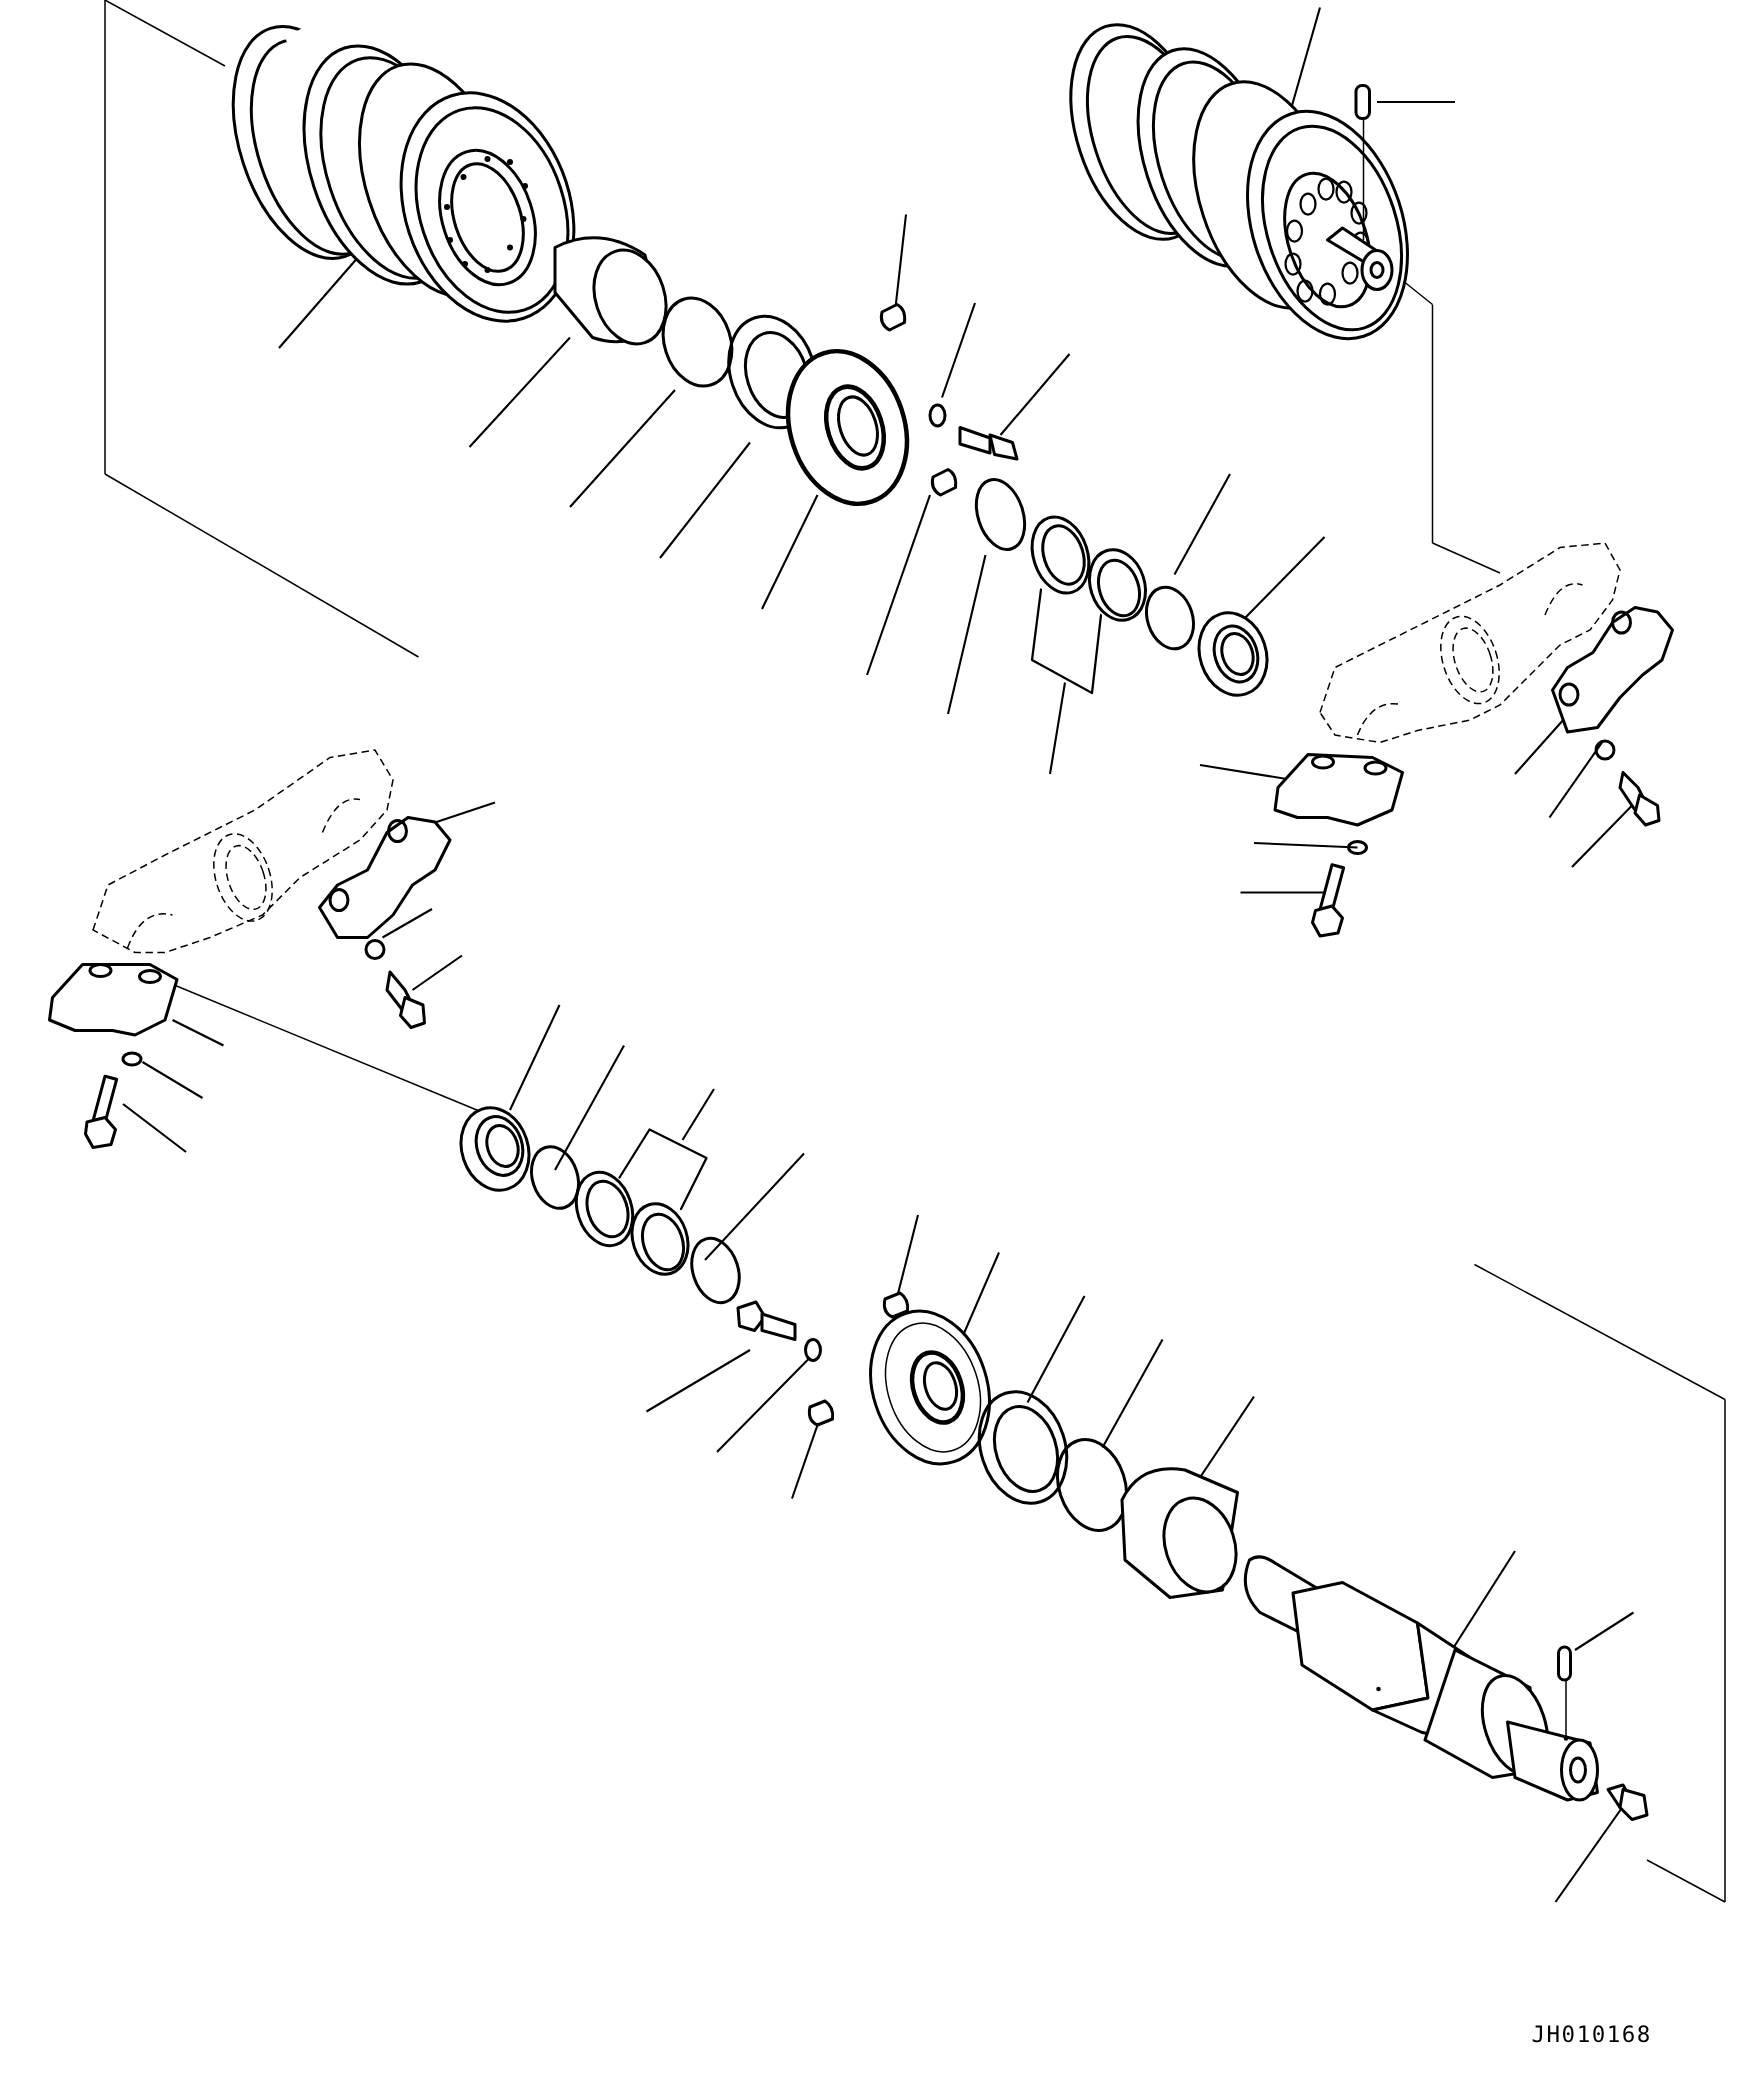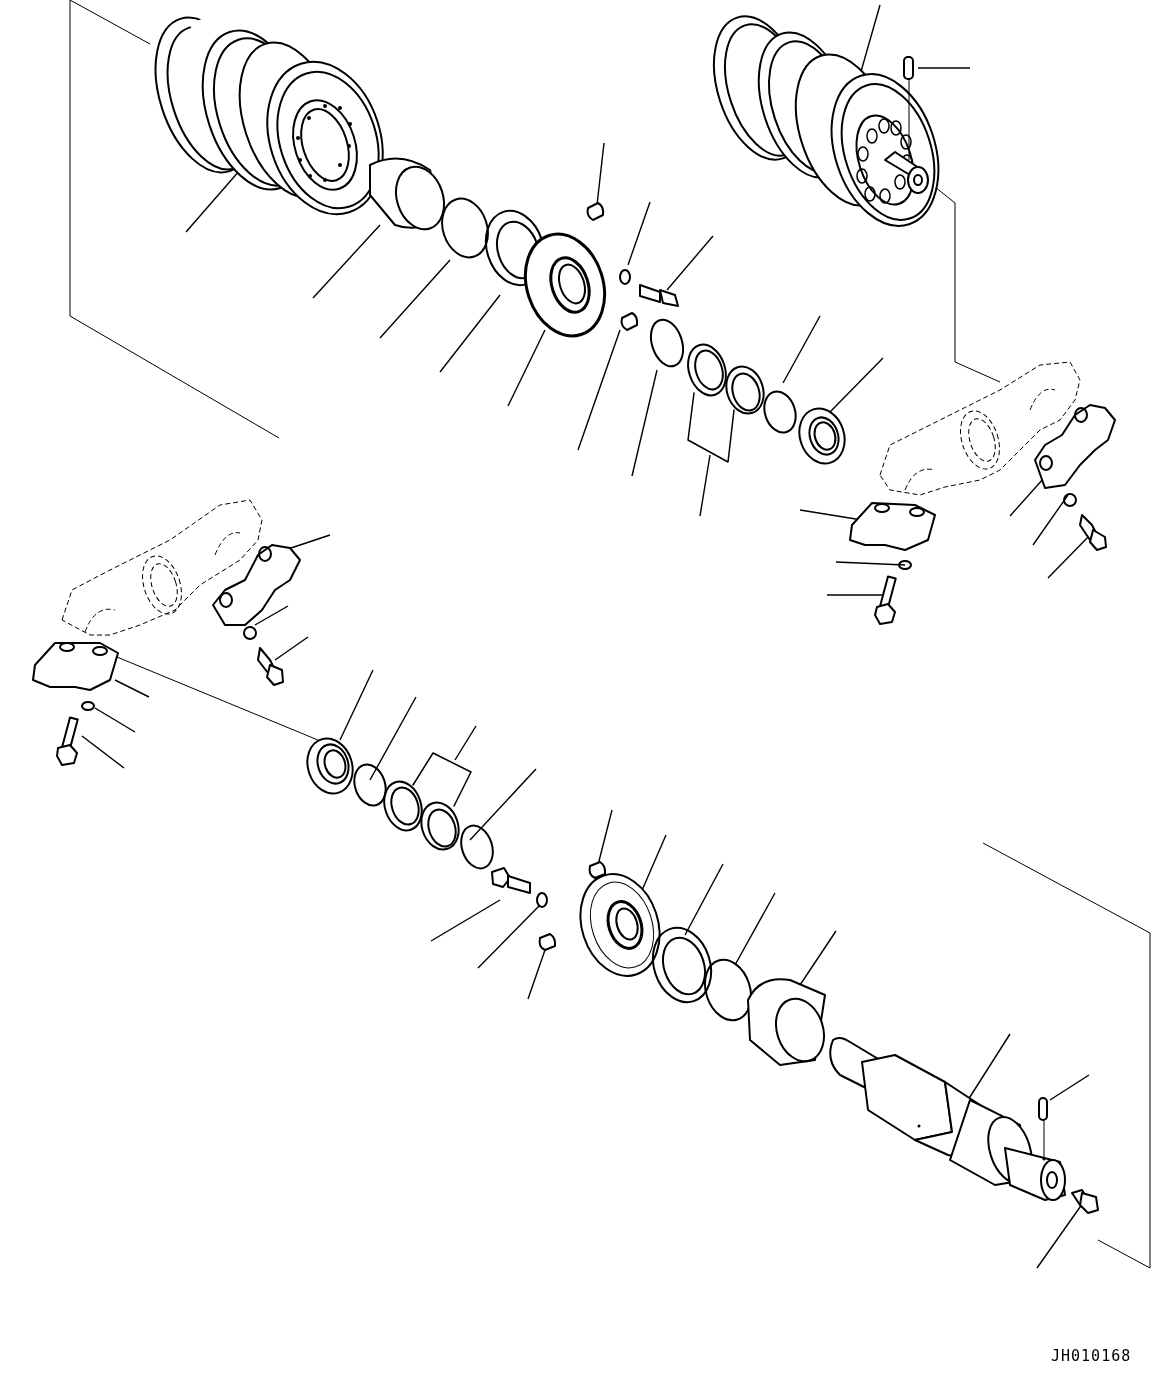--- a/index.html
+++ b/index.html
@@ -4,21 +4,21 @@
 <style>
   html, body { margin: 0; padding: 0; background: #ffffff; }
   body { width: 1163px; height: 1393px; position: relative; overflow: hidden; font-family: "DejaVu Sans Mono", monospace; }
   #canvas { position: absolute; left: 0; top: 0; width: 1163px; height: 1393px; }
   svg { display: block; }
   .ln { stroke: #000; fill: none; stroke-width: 2; stroke-linejoin: round; stroke-linecap: round; }
   .thin { stroke: #000; fill: none; stroke-width: 1; }
   .dash { stroke: #000; fill: none; stroke-width: 1; stroke-dasharray: 5 3; }
   .fillw { fill: #fff; }
   .blk { fill: #000; }
-  #drawing-code { position: absolute; left: 1051px; top: 1347px; font-size: 15px; letter-spacing: 1px; color: #000; text-align: right; }
+  #drawing-code { position: absolute; left: 1021px; top: 1347px; font-size: 15px; letter-spacing: 1px; color: #000; text-align: right; }
 </style>
 </head>
 <body>
 
 <div id="canvas">
 <svg width="1163" height="1393" viewBox="0 0 1163 1393" xmlns="http://www.w3.org/2000/svg">
 
   <g class="thin" id="ref-lines">
         <line x1="150" y1="44" x2="70" y2="0"></line>
         <line x1="70" y1="0" x2="70" y2="316"></line>

